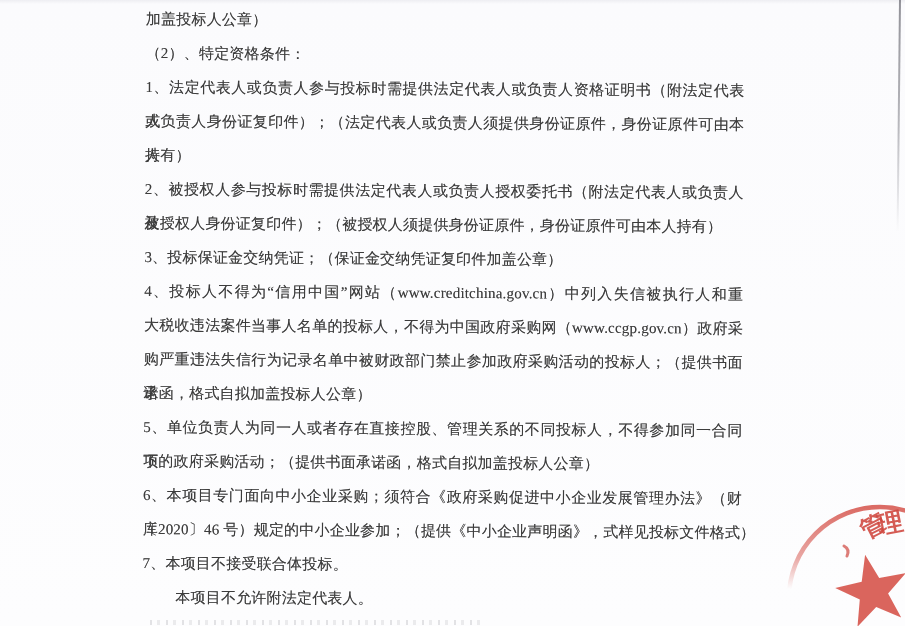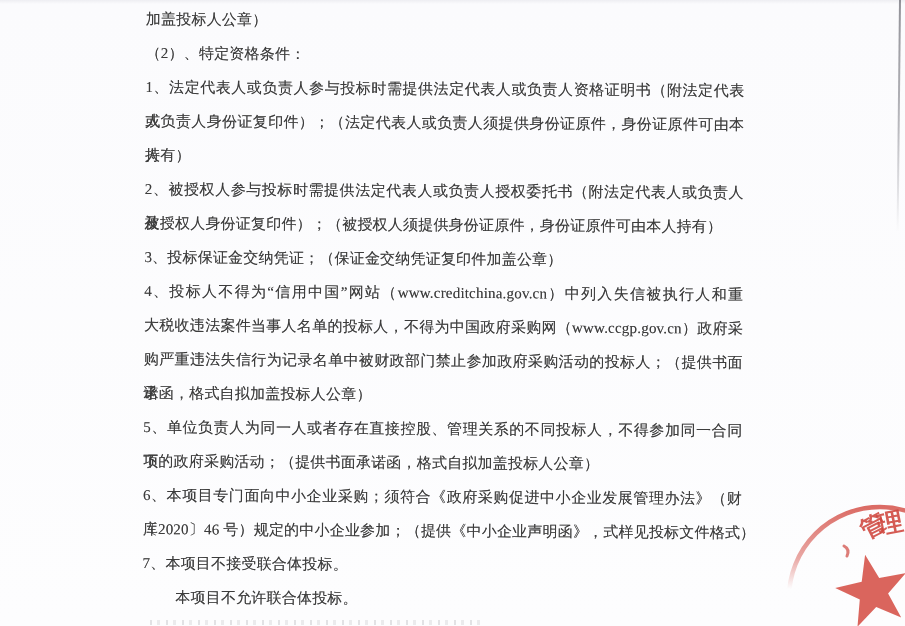--- a/index.html
+++ b/index.html
@@ -68,21 +68,21 @@
 
     <div class="ln fill">5、单位负责人为同一人或者存在直接控股、管理关系的不同投标人，不得参加同一合同项</div>
     <div class="ln">下的政府采购活动；（提供书面承诺函，格式自拟加盖投标人公章）</div>
 
     <div class="ln fill">6、本项目专门面向中小企业采购；须符合《政府采购促进中小企业发展管理办法》（财库</div>
     <div class="ln">〔2020〕46 号）规定的中小企业参加；（提供《中小企业声明函》，式样见投标文件格式）</div>
 
     <div class="ln">7、本项目不接受联合体投标。</div>
 
     <div class="ln indent">
-      <span>本项目</span><span class="em">不允许</span><span>联合体投标。</span>
+      <span>本项目</span><span class="em">不允许</span><span>附法定代表人。</span>
     </div>
   </div>
 
   <div class="edge-line-right"></div>
   <div class="faint-cutoff-line"></div>
 
   <div class="seal">
     <svg width="123" height="164" viewBox="0 0 123 164" xmlns="http://www.w3.org/2000/svg">
       <defs>
         <linearGradient id="ringFade" x1="0" y1="0" x2="0" y2="1">

